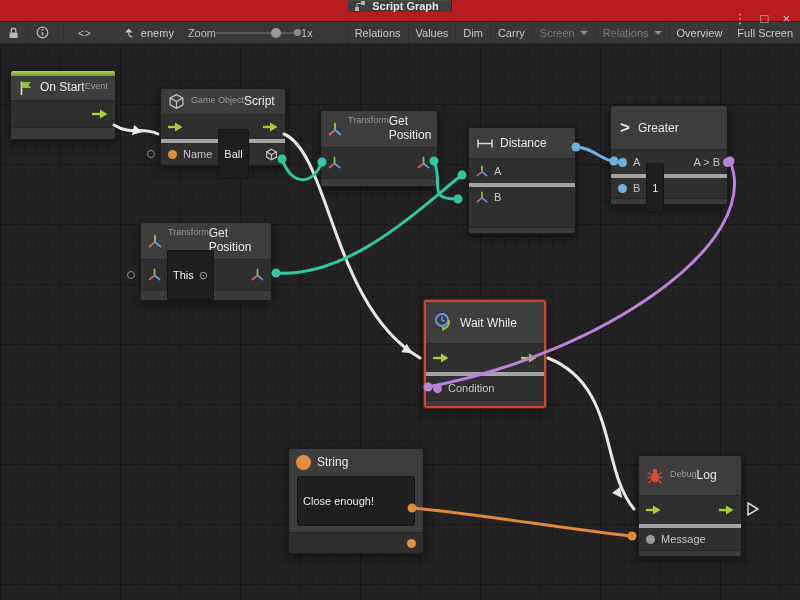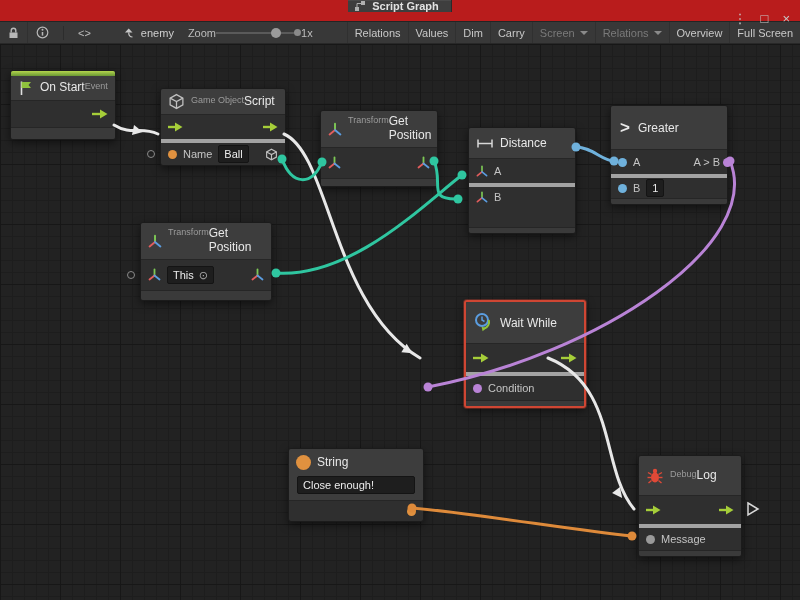--- a/index.html
+++ b/index.html
@@ -40,37 +40,37 @@
   .canvas { position:absolute; left:0; right:0; top:44px; bottom:0; background-color:#222222;
     background-image:
       linear-gradient(#171717 1px, transparent 1px),
       linear-gradient(90deg,#171717 1px, transparent 1px),
       linear-gradient(#1d1d1d 1px, transparent 1px),
       linear-gradient(90deg,#1d1d1d 1px, transparent 1px);
     background-size:60px 60px, 60px 60px, 12px 12px, 12px 12px; }
   
   .node { position:absolute; background:#2f2f2f; border:1px solid #1b1b1b; border-radius:3px;
     box-shadow:0 3px 8px rgba(0,0,0,.5); color:#c4c4c4; }
-  .node.selected { border:2px solid #cf4633; box-shadow:0 0 0 1px rgba(207,70,51,.35), 0 3px 8px rgba(0,0,0,.5);margin-left:40px; }
+  .node.selected { border:2px solid #cf4633; box-shadow:0 0 0 1px rgba(207,70,51,.35), 0 3px 8px rgba(0,0,0,.5); }
   .nhead { display:flex; align-items:center; gap:6px; background:#3d3d3d; padding:4px 7px;
     border-bottom:1px solid #262626; border-radius:2px 2px 0 0; }
   .ncol { display:flex; flex-direction:row; line-height:1.15; }
   .nsub { font-size:9px; color:#9b9b9b; }
   .ntitle { font-size:12px; color:#e8e8e8; }
   .nrow { display:flex; align-items:center; gap:6px; padding:0 7px; position:relative; }
   .nrow + .nrow { border-top:4px solid #a3a3a3; }
   .nfoot { background:#3a3a3a; border-radius:0 0 2px 2px; border-top:1px solid #262626; }
   .accent { height:5px; border-radius:2px 2px 0 0;
     background:linear-gradient(#b4d44e, #699733); }
   .grow { flex:1; }
   .dot { width:9px; height:9px; border-radius:50%; flex:none; }
   .dot.orange { background:#e0913f; } .dot.blue { background:#6fb1dc; }
   .dot.purple { background:#b983d6; } .dot.gray { background:#9a9a9a; }
   .dot.big { width:15px; height:15px; }
-  .valbox { background:#1e1e1e; border:1px solid #141414; border-radius:2px; padding:1px 5px;
+  .valbox { background:#1e1e1e; border:1px solid #141414; border-radius:2px; padding:17px 5px;
     font-size:11px; color:#ececec; line-height:14px; display:flex; align-items:center; gap:5px; }
   .plabel { font-size:11px; color:#c4c4c4; }
   .edge-dot { position:absolute; }
   .ring { position:absolute; left:-14px; width:8px; height:8px; border:1.5px solid #8a8a8a;
     border-radius:50%; }
   .icon { display:flex; flex:none; }
   .gt-glyph { font-size:17px; font-weight:bold; color:#e8e8e8; width:14px; text-align:center; }
   
   .wires { position:absolute; left:0; top:0; pointer-events:none; }
 </style>

